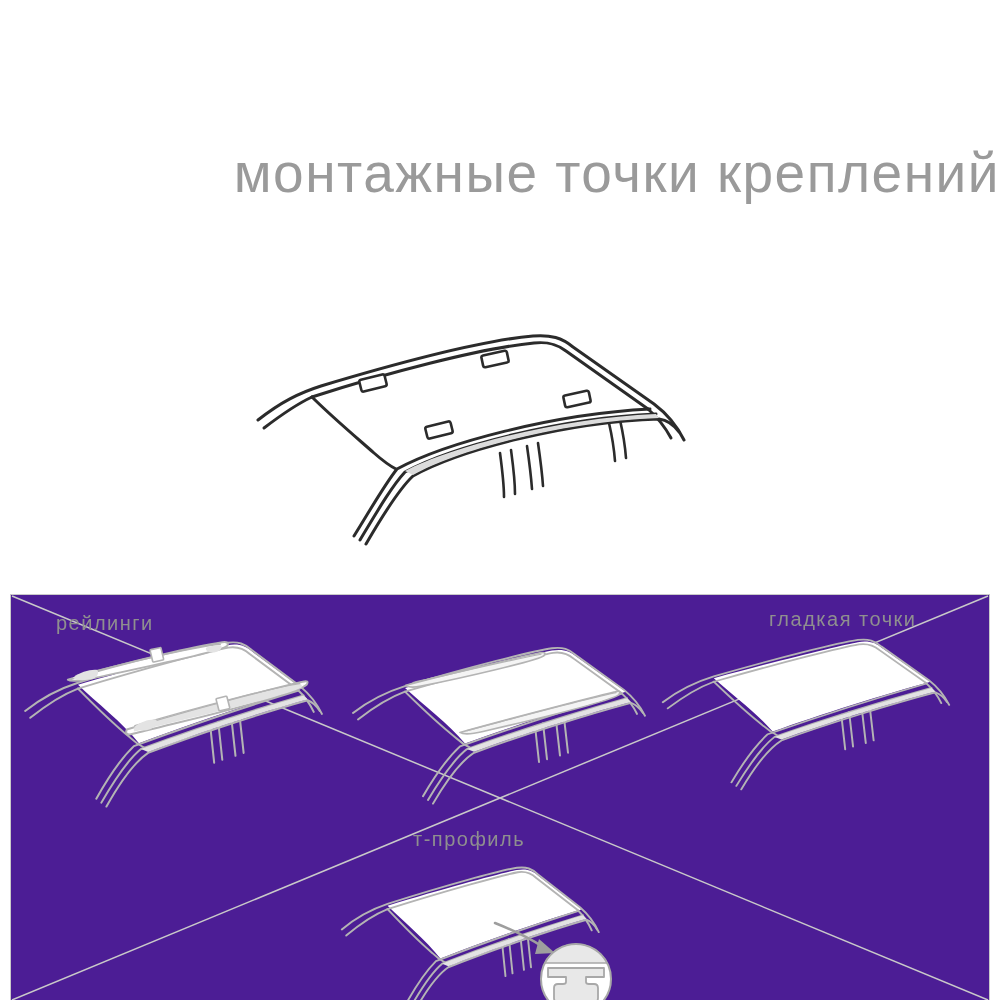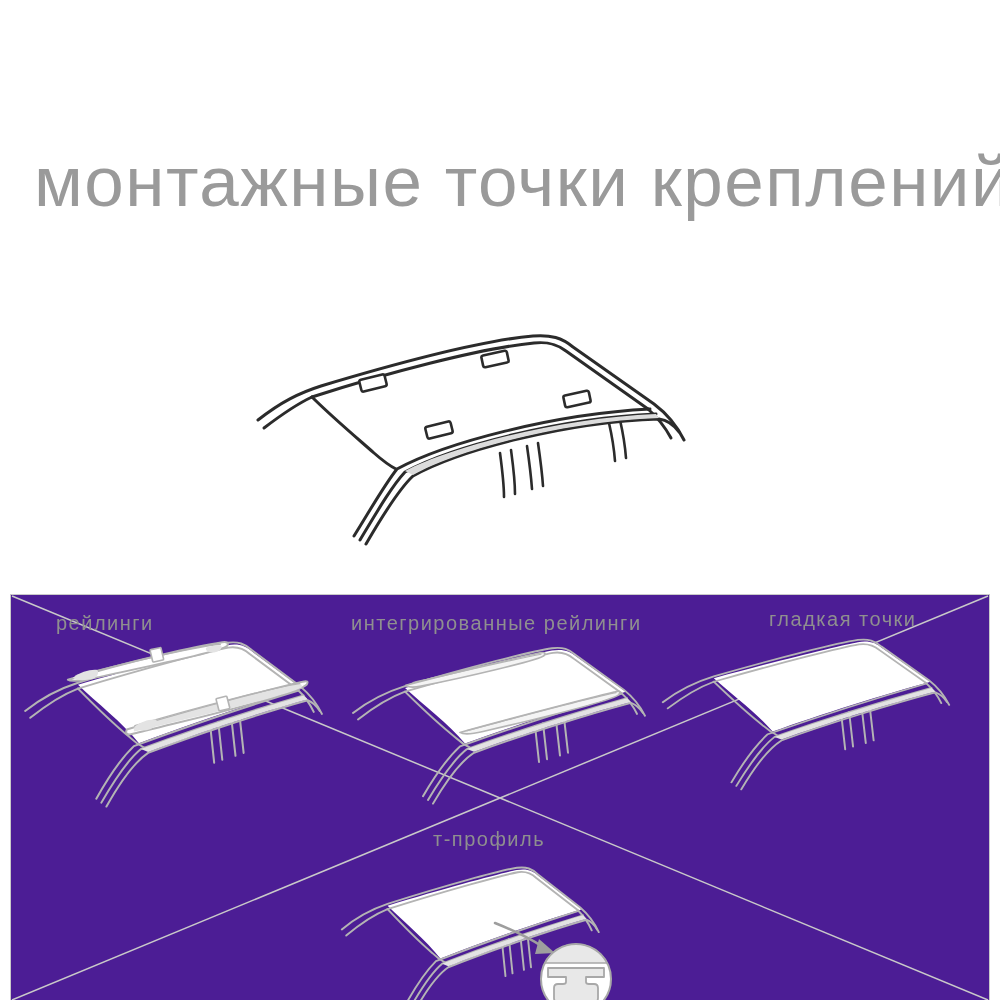--- a/index.html
+++ b/index.html
@@ -13,21 +13,21 @@
     --arrow:#9e9e9e;
   }
   html,body{margin:0;padding:0;}
   body{
     width:1000px;height:1000px;position:relative;overflow:hidden;
     background:var(--background);
     font-family:"Liberation Sans", sans-serif;
   }
   .title{
     position:absolute;top:146px;left:0;right:0;
-    text-align:right;font-size:71px;font-weight:400;
+    text-align:right;font-size:55px;font-weight:400;
     letter-spacing:1.5px;color:var(--title_text);line-height:1;
     white-space:nowrap;
     margin-left:34px;
   }
   .main-svg{position:absolute;left:233px;top:327px;}
   .variants-box{
     position:absolute;left:10px;top:578px;width:978px;height:406px;
     border:1px solid var(--box_border);background:#4c1d95;margin-top:16px;
   }
   .diag{position:absolute;left:0;top:0;z-index:0;}
@@ -87,23 +87,22 @@
   </svg>
 
   <div class="variants-box">
 
     <svg class="diag" width="978" height="406" viewBox="0 0 978 406">
       <line x1="1" y1="1" x2="977" y2="405" stroke="#c9c9c9" stroke-width="1.5"></line>
       <line x1="977" y1="1" x2="1" y2="405" stroke="#c9c9c9" stroke-width="1.5"></line>
     </svg>
 
     <div class="v-label" style="left:45px;top:16px">рейлинги</div>
-    <div class="v-label" style="left:340px;top:16px">интегрированные рейлинги</div>
     <div class="v-label" style="left:758px;top:12px">гладкая точки</div>
-    <div class="v-label" style="left:422px;top:232px">т-профиль</div>
+    <div class="v-label" style="left:402px;top:232px">т-профиль</div>
 
     <svg class="variant-svg" style="left:4px;top:38px" width="315" height="195" viewBox="0 0 310 200" preserveAspectRatio="none">
       <path class="roofbg" d="M62,53 C135,31 196,15 209,12.5 C220,10.5 227,13 234,19.5 L283,57 C236,71 170,94 122,113 C106,92 80,71 62,53 Z"></path>
       <g class="lt" stroke-width="2">
         <path d="M10,80 C28,65 44,57 62,51 C128,30 190,13 209,10 C220,8.5 226,11 233,17.5 L281,55 C289,62 297,72 302,83"></path>
         <path d="M15,87 C33,72 47,63 62,57"></path>
         <path d="M62,57 C132,35 194,18 210,15 C219,13.5 225,16 231,21.5 L278,58"></path>
         <path d="M62,57 C78,74 99,95 113,107 C118,112 122,115 128,118"></path>
         <path d="M80,170 C94,144 106,127 117,116 C164,98 232,74 279,59"></path>
         <path d="M85,174 C100,147 112,129 124,119 C170,101 238,78 284,64"></path>

